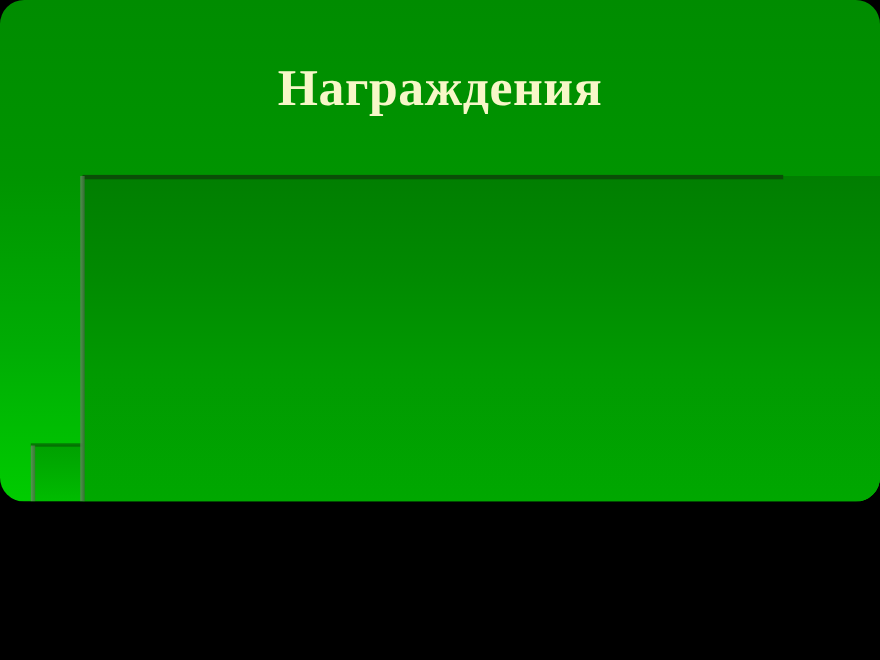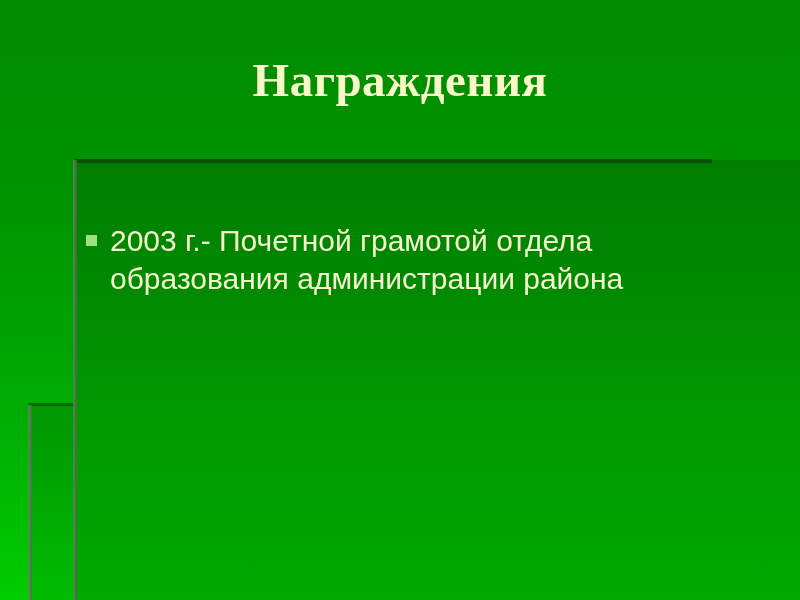--- a/index.html
+++ b/index.html
@@ -4,25 +4,26 @@
 <style>
   html, body {
     margin: 0;
     padding: 0;
     background: #000;
   }
 
   #slide {
     position: relative;
     width: 800px;
-    height: 600px;
+    height: 456px;
     overflow: hidden;
     font-family: "Liberation Sans", sans-serif;
     
     background: linear-gradient(to bottom, #008c00 0%, #009400 35%, #00ad04 70%, #00cc00 100%);
+    border-radius: 22px;
   }
 
   
   .panel {
     position: absolute;
     pointer-events: none;
   }
 
   
   #content-panel {
@@ -132,21 +133,16 @@
   <div class="panel" id="lower-panel-edge"></div>
 
   <div class="panel" id="content-panel"></div>
   <div class="panel" id="content-panel-rule"></div>
   <div class="panel" id="content-panel-edge"></div>
 
   <div id="title">Награждения</div>
 
   <div id="body">
 
-    <div class="bullet-row">
-      <span class="bullet-marker"></span>
-      <span class="bullet-text">2003 г.- Почетной грамотой отдела
-образования администрации района</span>
-    </div>
 
 
   </div>
 </div>
 
 </body></html>

